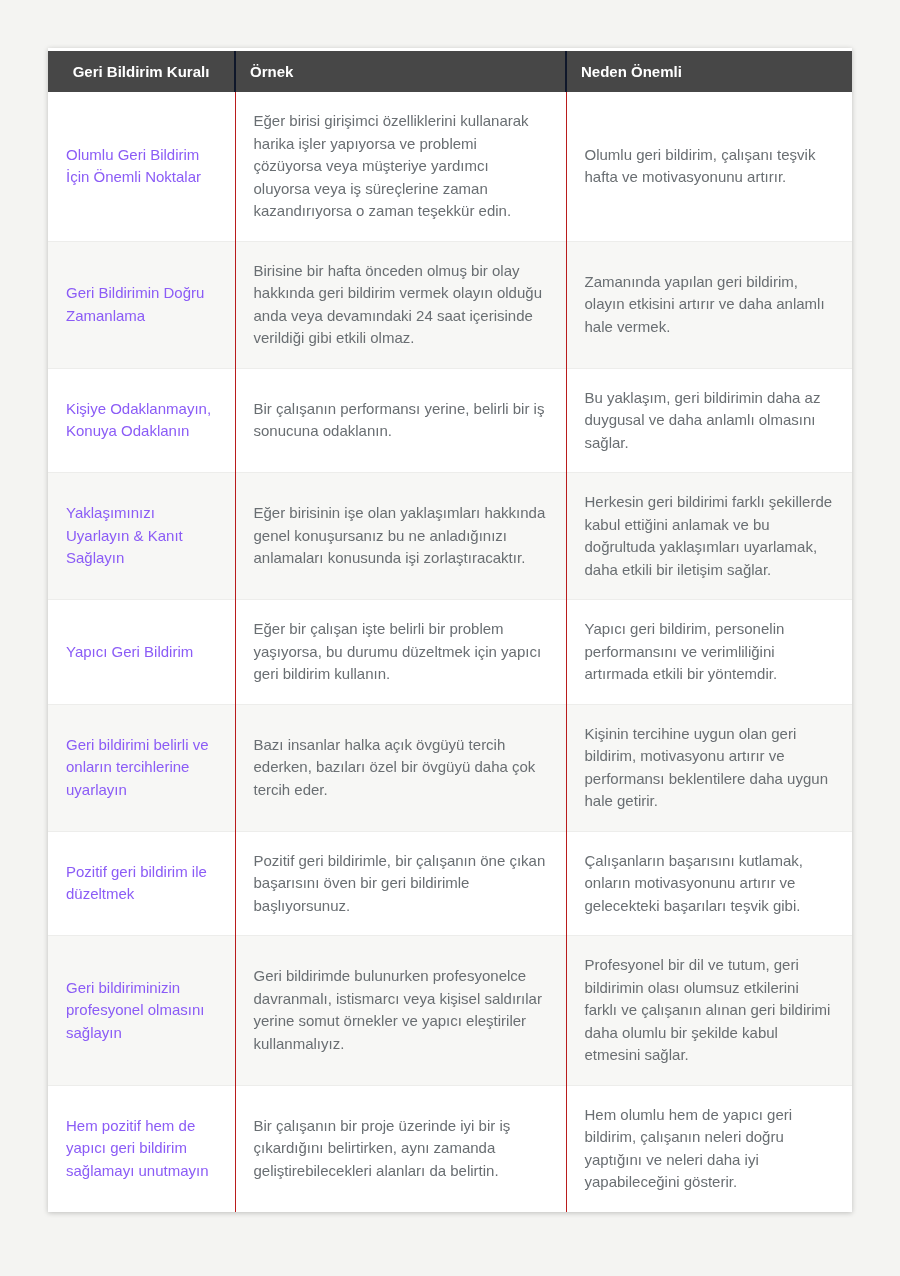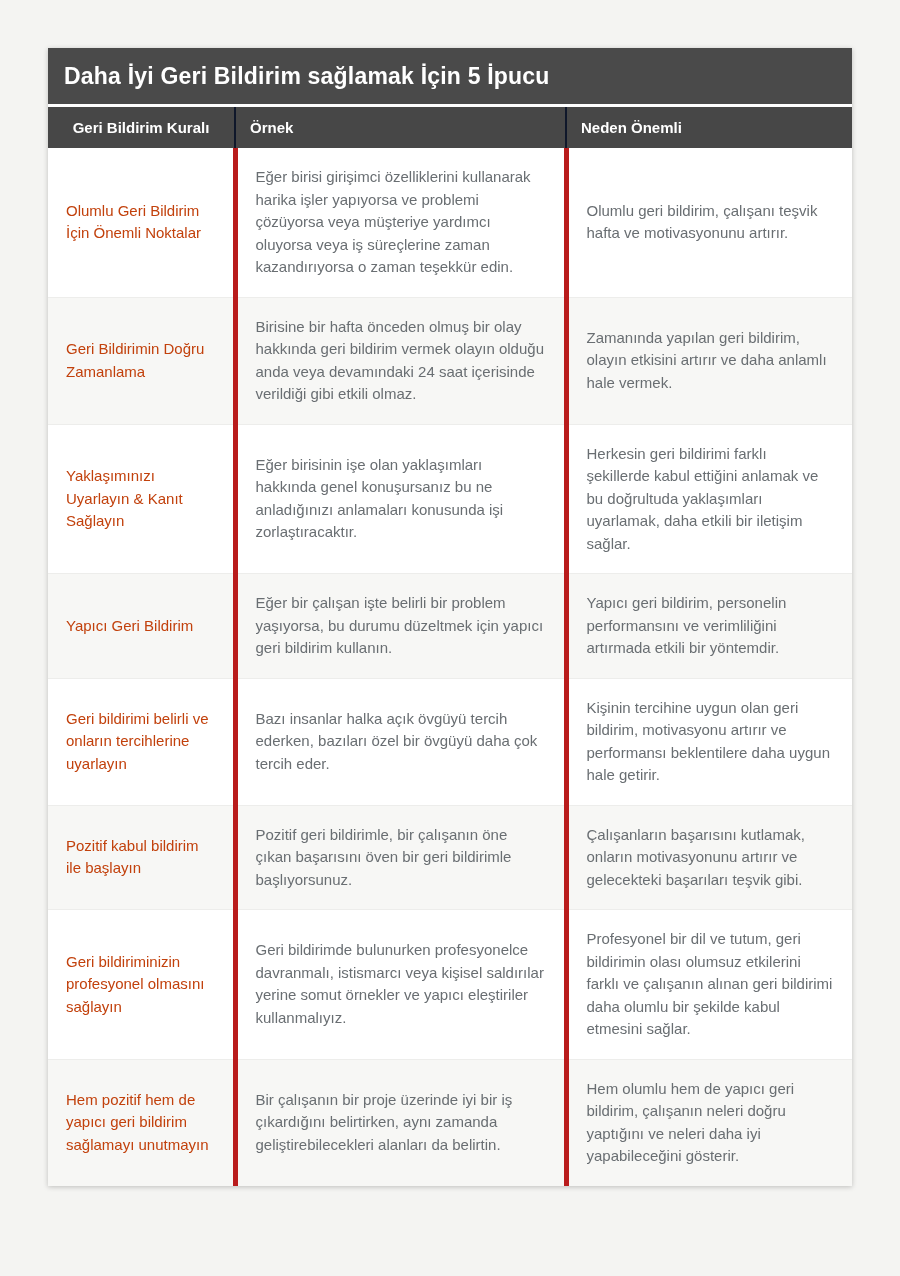--- a/index.html
+++ b/index.html
@@ -45,34 +45,33 @@
     padding: 12px 14px;
     border-left: 2px solid #0f172a;
   }
   thead th:first-child { border-left: none; text-align: center; }
   tbody td {
     font-size: 15px;
     line-height: 1.5;
     color: #696e72;
     padding: 18px 18px;
     vertical-align: middle;
-    border-left: 5px solid #b91c1c;
+    border-left: 1px solid #b91c1c;
     border-top: 1px solid #ededeb;
   }
   tbody td:first-child { border-left: none; }
   tbody tr:first-child td { border-top: none; }
   tbody tr:nth-child(even) { background: #f7f7f5; }
-  td.col-rule { color: #c2410c; }
+  td.col-rule { color: #8b5cf6; }
 </style>
 </head>
 <body>
 
 <div class="card">
   <div class="panel">
-    <div class="title-bar">Daha İyi Geri Bildirim sağlamak İçin 5 İpucu</div>
 
     <table>
       <colgroup>
         <col class="c-rule">
         <col class="c-example">
         <col class="c-why">
       </colgroup>
       <thead>
         <tr>
           <th>Geri Bildirim Kuralı</th>
@@ -86,36 +85,41 @@
             <td class="col-rule">Olumlu Geri Bildirim İçin Önemli Noktalar</td>
             <td class="col-example">Eğer birisi girişimci özelliklerini kullanarak harika işler yapıyorsa ve problemi çözüyorsa veya müşteriye yardımcı oluyorsa veya iş süreçlerine zaman kazandırıyorsa o zaman teşekkür edin.</td>
             <td class="col-why">Olumlu geri bildirim, çalışanı teşvik hafta ve motivasyonunu artırır.</td>
           </tr>
           <tr>
             <td class="col-rule">Geri Bildirimin Doğru Zamanlama</td>
             <td class="col-example">Birisine bir hafta önceden olmuş bir olay hakkında geri bildirim vermek olayın olduğu anda veya devamındaki 24 saat içerisinde verildiği gibi etkili olmaz.</td>
             <td class="col-why">Zamanında yapılan geri bildirim, olayın etkisini artırır ve daha anlamlı hale vermek.</td>
           </tr>
           <tr>
+            <td class="col-rule">Kişiye Odaklanmayın, Konuya Odaklanın</td>
+            <td class="col-example">Bir çalışanın performansı yerine, belirli bir iş sonucuna odaklanın.</td>
+            <td class="col-why">Bu yaklaşım, geri bildirimin daha az duygusal ve daha anlamlı olmasını sağlar.</td>
+          </tr>
+          <tr>
             <td class="col-rule">Yaklaşımınızı Uyarlayın &amp; Kanıt Sağlayın</td>
             <td class="col-example">Eğer birisinin işe olan yaklaşımları hakkında genel konuşursanız bu ne anladığınızı anlamaları konusunda işi zorlaştıracaktır.</td>
             <td class="col-why">Herkesin geri bildirimi farklı şekillerde kabul ettiğini anlamak ve bu doğrultuda yaklaşımları uyarlamak, daha etkili bir iletişim sağlar.</td>
           </tr>
           <tr>
             <td class="col-rule">Yapıcı Geri Bildirim</td>
             <td class="col-example">Eğer bir çalışan işte belirli bir problem yaşıyorsa, bu durumu düzeltmek için yapıcı geri bildirim kullanın.</td>
             <td class="col-why">Yapıcı geri bildirim, personelin performansını ve verimliliğini artırmada etkili bir yöntemdir.</td>
           </tr>
           <tr>
             <td class="col-rule">Geri bildirimi belirli ve onların tercihlerine uyarlayın</td>
             <td class="col-example">Bazı insanlar halka açık övgüyü tercih ederken, bazıları özel bir övgüyü daha çok tercih eder.</td>
             <td class="col-why">Kişinin tercihine uygun olan geri bildirim, motivasyonu artırır ve performansı beklentilere daha uygun hale getirir.</td>
           </tr>
           <tr>
-            <td class="col-rule">Pozitif kabul bildirim ile başlayın</td>
+            <td class="col-rule">Pozitif geri bildirim ile düzeltmek</td>
             <td class="col-example">Pozitif geri bildirimle, bir çalışanın öne çıkan başarısını öven bir geri bildirimle başlıyorsunuz.</td>
             <td class="col-why">Çalışanların başarısını kutlamak, onların motivasyonunu artırır ve gelecekteki başarıları teşvik gibi.</td>
           </tr>
           <tr>
             <td class="col-rule">Geri bildiriminizin profesyonel olmasını sağlayın</td>
             <td class="col-example">Geri bildirimde bulunurken profesyonelce davranmalı, istismarcı veya kişisel saldırılar yerine somut örnekler ve yapıcı eleştiriler kullanmalıyız.</td>
             <td class="col-why">Profesyonel bir dil ve tutum, geri bildirimin olası olumsuz etkilerini farklı ve çalışanın alınan geri bildirimi daha olumlu bir şekilde kabul etmesini sağlar.</td>
           </tr>
           <tr>
             <td class="col-rule">Hem pozitif hem de yapıcı geri bildirim sağlamayı unutmayın</td>

